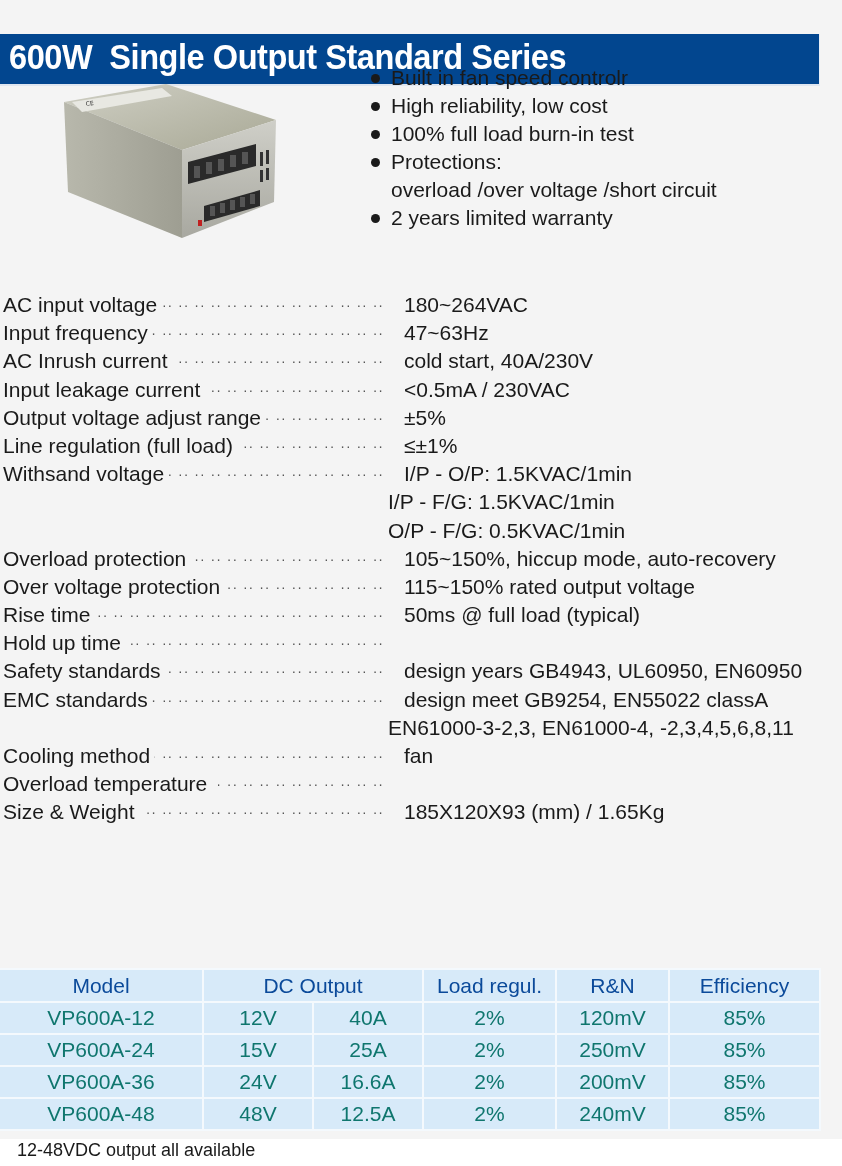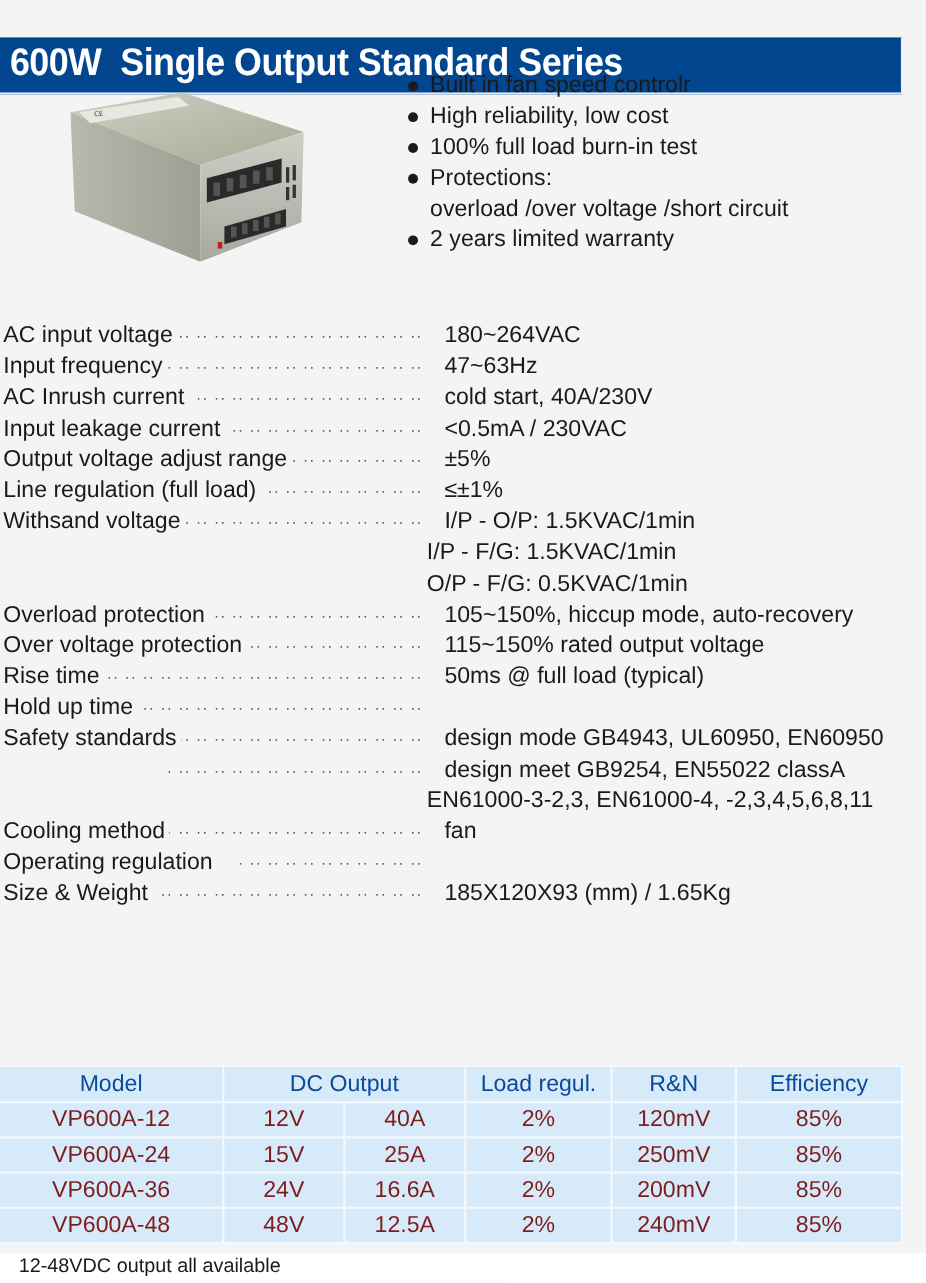--- a/index.html
+++ b/index.html
@@ -51,21 +51,21 @@
     }
     .spec-value { position: absolute; left: 388px; top: 0; line-height: 28px; margin-left: 16px; }
     .spec-cont { position: absolute; left: 388px; top: 0; line-height: 28px; }
     .model-table {
       position: absolute; left: 0; top: 968px; width: 820px;
       border-collapse: collapse; background: #d7eaf9;
       font-size: 21px; table-layout: fixed;
     }
     .model-table td, .model-table th {
       border: 2px solid #f4f9fd; height: 30px; padding: 0; text-align: center;
-      font-weight: normal; color: #7f1d1d;
+      font-weight: normal; color: #0f766e;
     }
     .model-table th { color: #0b4a9a; height: 31px; }
     .model-table tr > :first-child { border-left: none; }
     .footnote {
       position: absolute; left: 17px; top: 1140px;
       font-size: 18px; color: #1a1a1a; white-space: nowrap;
     }
   </style>
 </head>
 <body>
@@ -210,36 +210,37 @@
       <span class="spec-dots" style="left: 95px; width: 289px; overflow: hidden; text-align: right; direction: rtl;">·· ·· ·· ·· ·· ·· ·· ·· ·· ·· ·· ·· ·· ·· ·· ·· ·· ··</span>
       <span class="spec-value">50ms @ full load (typical)</span>
     </div>
     <div class="spec-row">
       <span class="spec-label">Hold up time</span>
       <span class="spec-dots" style="left: 125px; width: 259px; overflow: hidden; text-align: right; direction: rtl;">·· ·· ·· ·· ·· ·· ·· ·· ·· ·· ·· ·· ·· ·· ·· ·· ·· ··</span>
     </div>
     <div class="spec-row">
       <span class="spec-label">Safety standards</span>
       <span class="spec-dots" style="left: 165px; width: 219px; overflow: hidden; text-align: right; direction: rtl;">·· ·· ·· ·· ·· ·· ·· ·· ·· ·· ·· ·· ·· ·· ·· ·· ·· ··</span>
-      <span class="spec-value">design mode GB4943, UL60950, EN60950</span>
-    </div>
-    <div class="spec-row">
+      <span class="spec-value">design years GB4943, UL60950, EN60950</span>
+    </div>
+    <div class="spec-row">
+      <span class="spec-label">EMC standards</span>
       <span class="spec-dots" style="left: 152px; width: 232px; overflow: hidden; text-align: right; direction: rtl;">·· ·· ·· ·· ·· ·· ·· ·· ·· ·· ·· ·· ·· ·· ·· ·· ·· ··</span>
       <span class="spec-value">design meet GB9254, EN55022 classA</span>
     </div>
     <div class="spec-row">
       <span class="spec-cont">EN61000-3-2,3, EN61000-4, -2,3,4,5,6,8,11</span>
     </div>
     <div class="spec-row">
       <span class="spec-label">Cooling method</span>
       <span class="spec-dots" style="left: 154px; width: 230px; overflow: hidden; text-align: right; direction: rtl;">·· ·· ·· ·· ·· ·· ·· ·· ·· ·· ·· ·· ·· ·· ·· ·· ·· ··</span>
       <span class="spec-value">fan</span>
     </div>
     <div class="spec-row">
-      <span class="spec-label">Operating regulation</span>
+      <span class="spec-label">Overload temperature</span>
       <span class="spec-dots" style="left: 218px; width: 166px; overflow: hidden; text-align: right; direction: rtl;">·· ·· ·· ·· ·· ·· ·· ·· ·· ·· ·· ·· ·· ·· ·· ·· ·· ··</span>
     </div>
     <div class="spec-row">
       <span class="spec-label">Size &amp; Weight</span>
       <span class="spec-dots" style="left: 139px; width: 245px; overflow: hidden; text-align: right; direction: rtl;">·· ·· ·· ·· ·· ·· ·· ·· ·· ·· ·· ·· ·· ·· ·· ·· ·· ··</span>
       <span class="spec-value">185X120X93 (mm)  /  1.65Kg</span>
     </div>
   </div>
 
 <table class="model-table">

